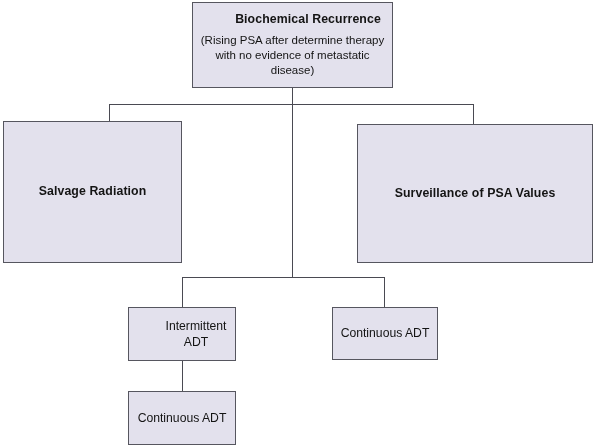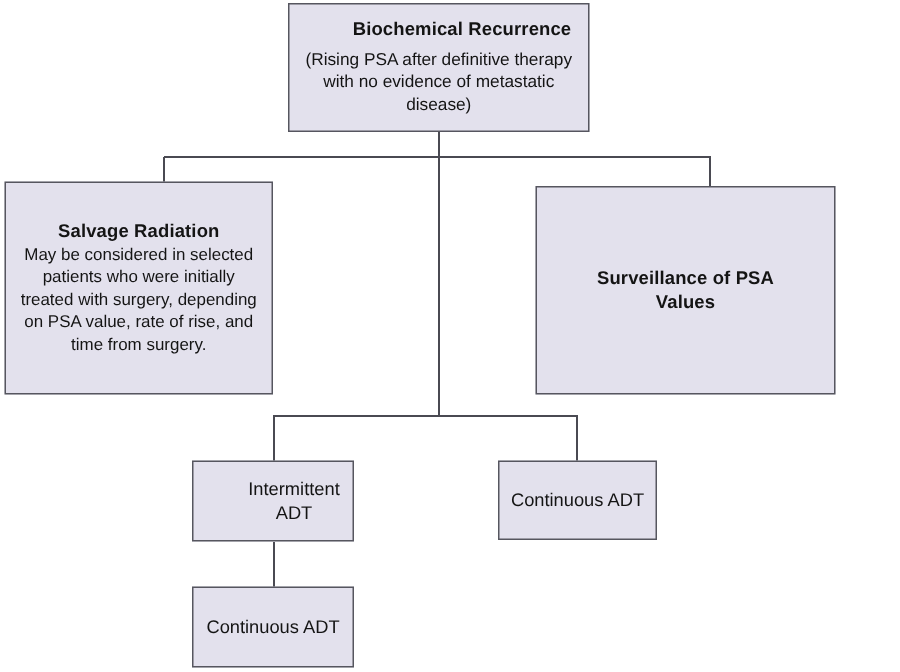--- a/index.html
+++ b/index.html
@@ -75,21 +75,21 @@
   #node-salvage-radiation {
     left: 3px;   top: 121px;
     width: 179px; height: 142px;
     font-size: 11.3px;
     padding: 4px 6px;
   }
   #node-salvage-radiation .title { font-size: 12.3px; margin-bottom: 1px; }
 
   #node-surveillance-psa {
     left: 357px; top: 124px;
-    width: 200px; height: 139px;
+    width: 236px; height: 139px;
     font-size: 11.3px;
     padding: 4px 24px;
   }
   #node-surveillance-psa .title { font-size: 12.3px; margin-bottom: 1px; }
 
   #node-intermittent-adt {
     left: 128px; top: 307px;
     width: 108px; height: 54px;
     font-size: 12.2px;
     padding-left: 28px;
@@ -122,26 +122,25 @@
 
     <line x1="182" y1="277.5" x2="385" y2="277.5"></line>
     <line x1="182.5" y1="277.5" x2="182.5" y2="307"></line>
     <line x1="384.5" y1="277.5" x2="384.5" y2="307"></line>
 
     <line x1="182.5" y1="361" x2="182.5" y2="391"></line>
   </svg>
 
   <div class="node" id="node-biochemical-recurrence">
     <span class="title">Biochemical Recurrence</span>
-    <span class="body">(Rising PSA after definitive therapy with no evidence of metastatic disease)</span>
+    <span class="body">(Rising PSA after determine therapy with no evidence of metastatic disease)</span>
   </div>
 
   <div class="node" id="node-salvage-radiation">
     <span class="title">Salvage Radiation</span>
-    <span class="body">May be considered in selected patients who were initially treated with surgery, depending on PSA value, rate of rise, and time from surgery.</span>
   </div>
 
   <div class="node" id="node-surveillance-psa">
     <span class="title">Surveillance of PSA Values</span>
   </div>
 
   <div class="node" id="node-intermittent-adt">
     <span class="body">Intermittent ADT</span>
   </div>
 

